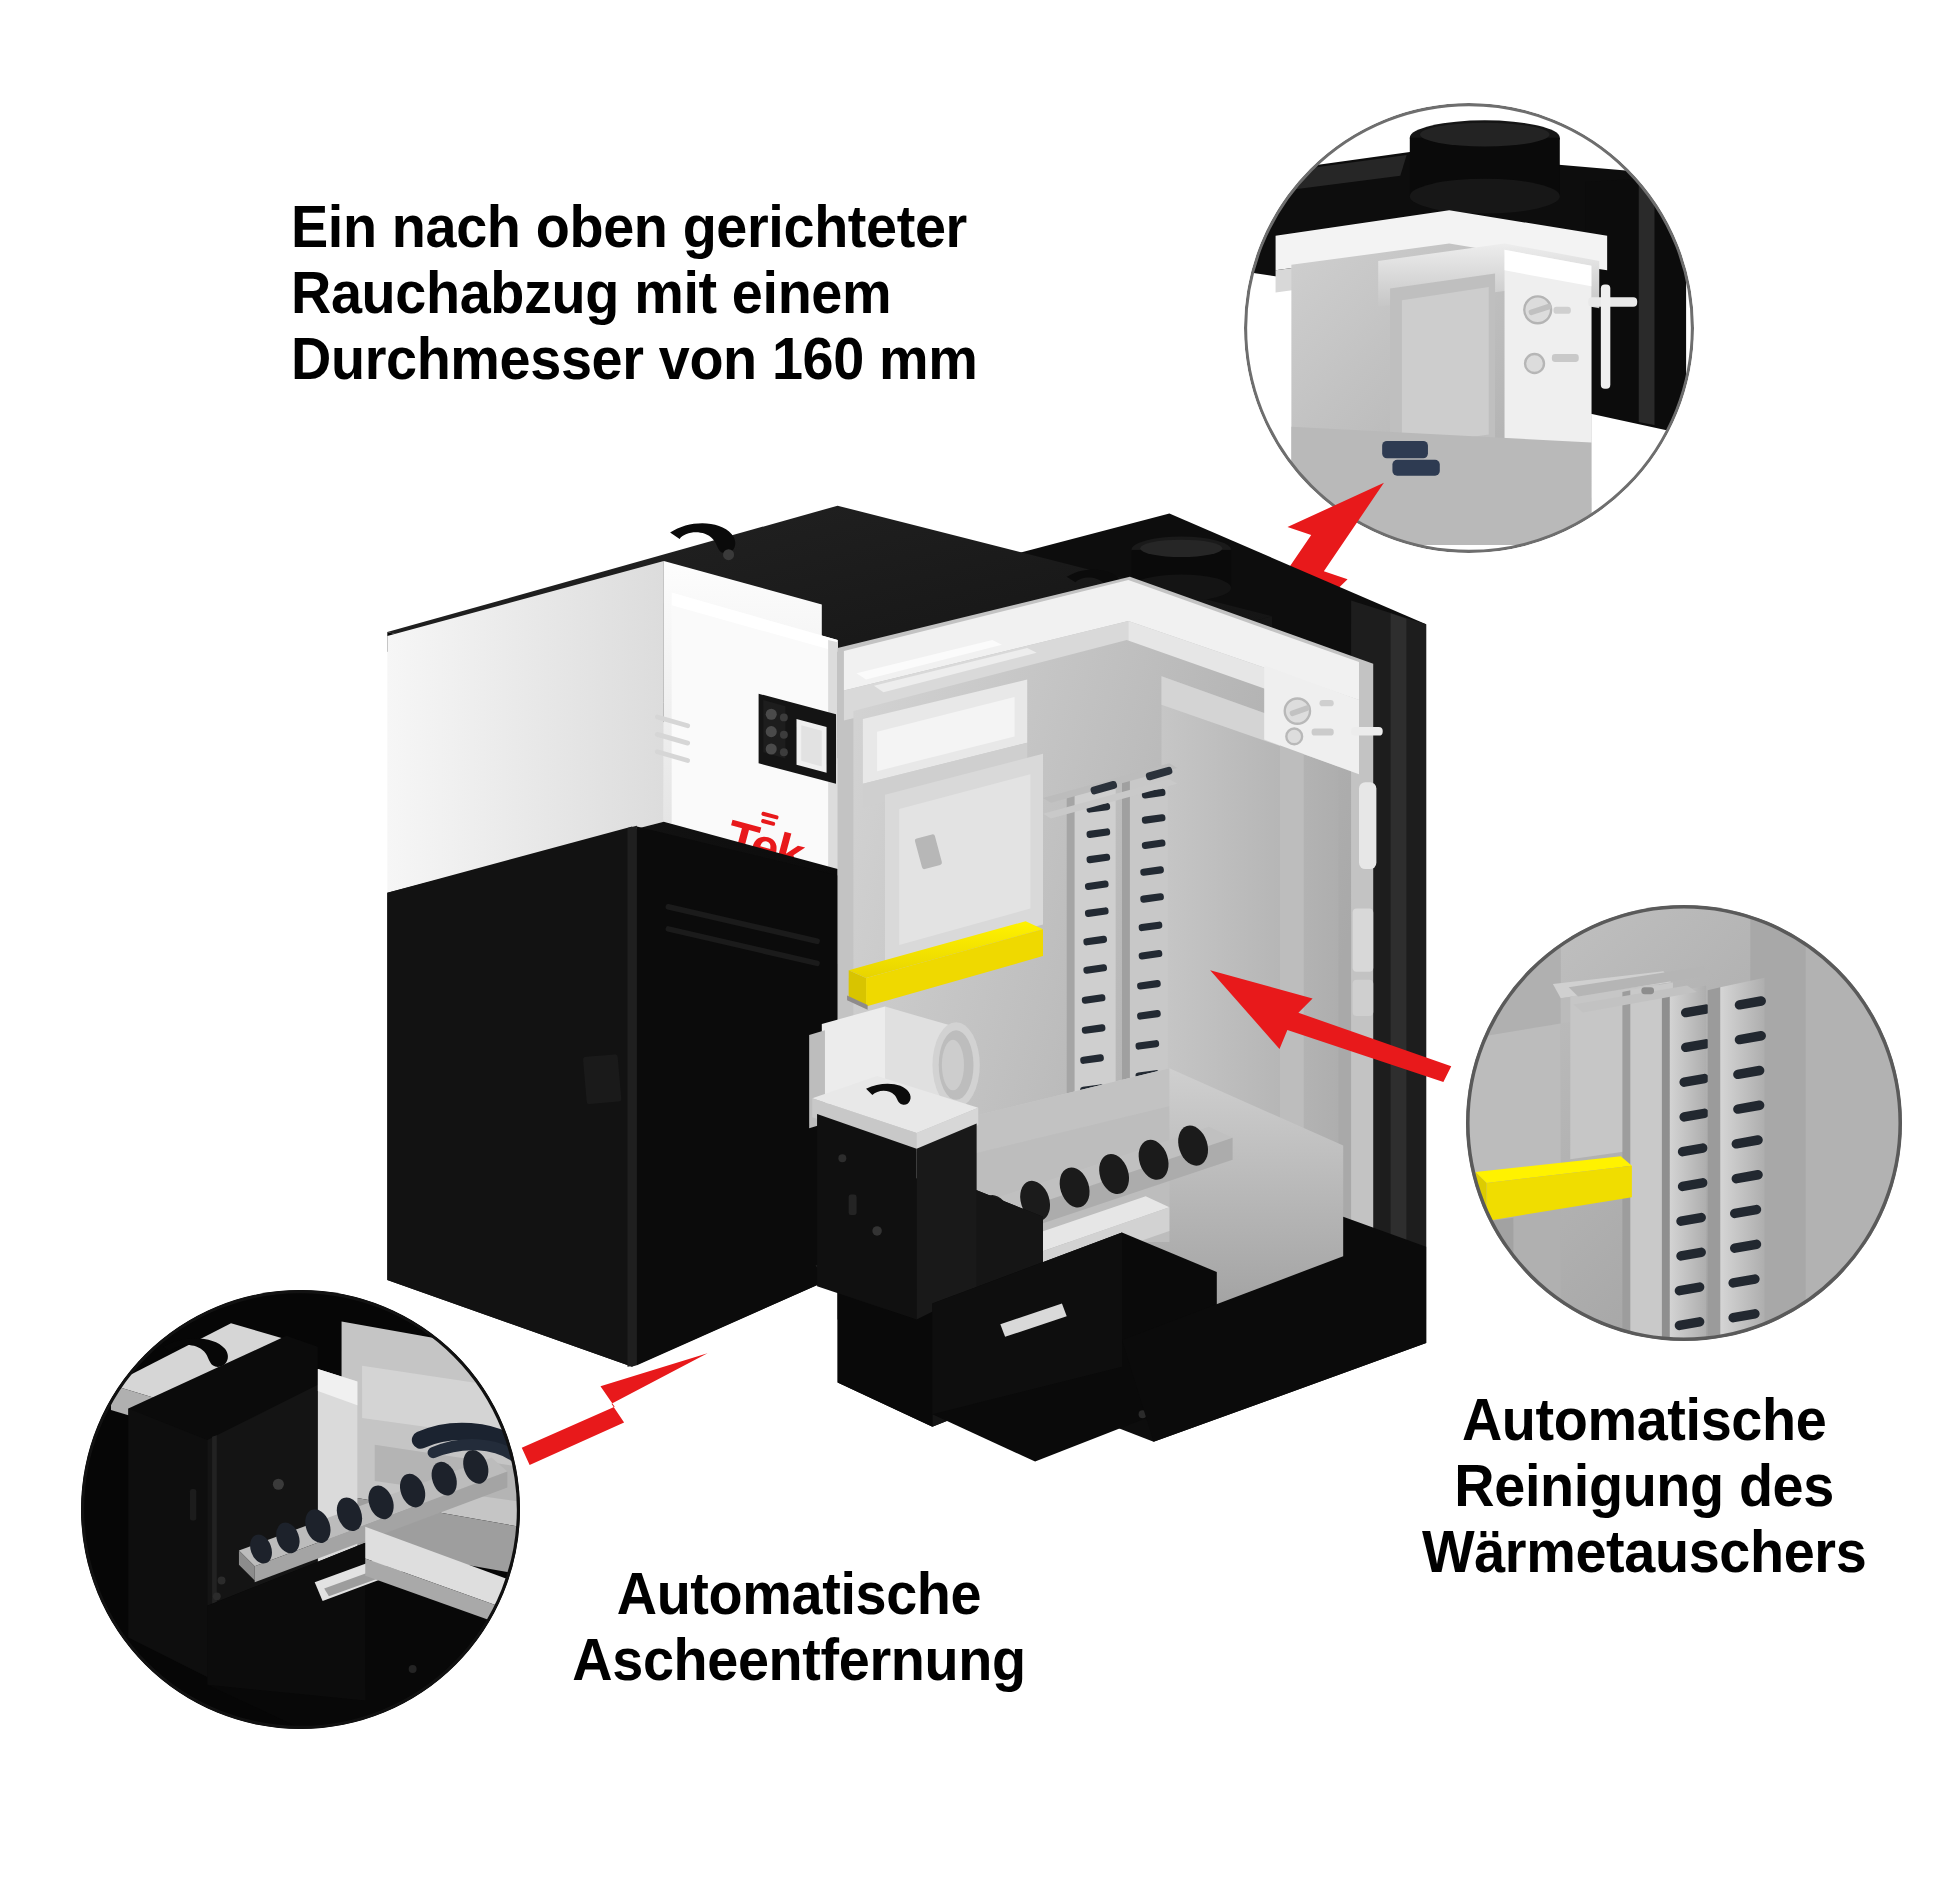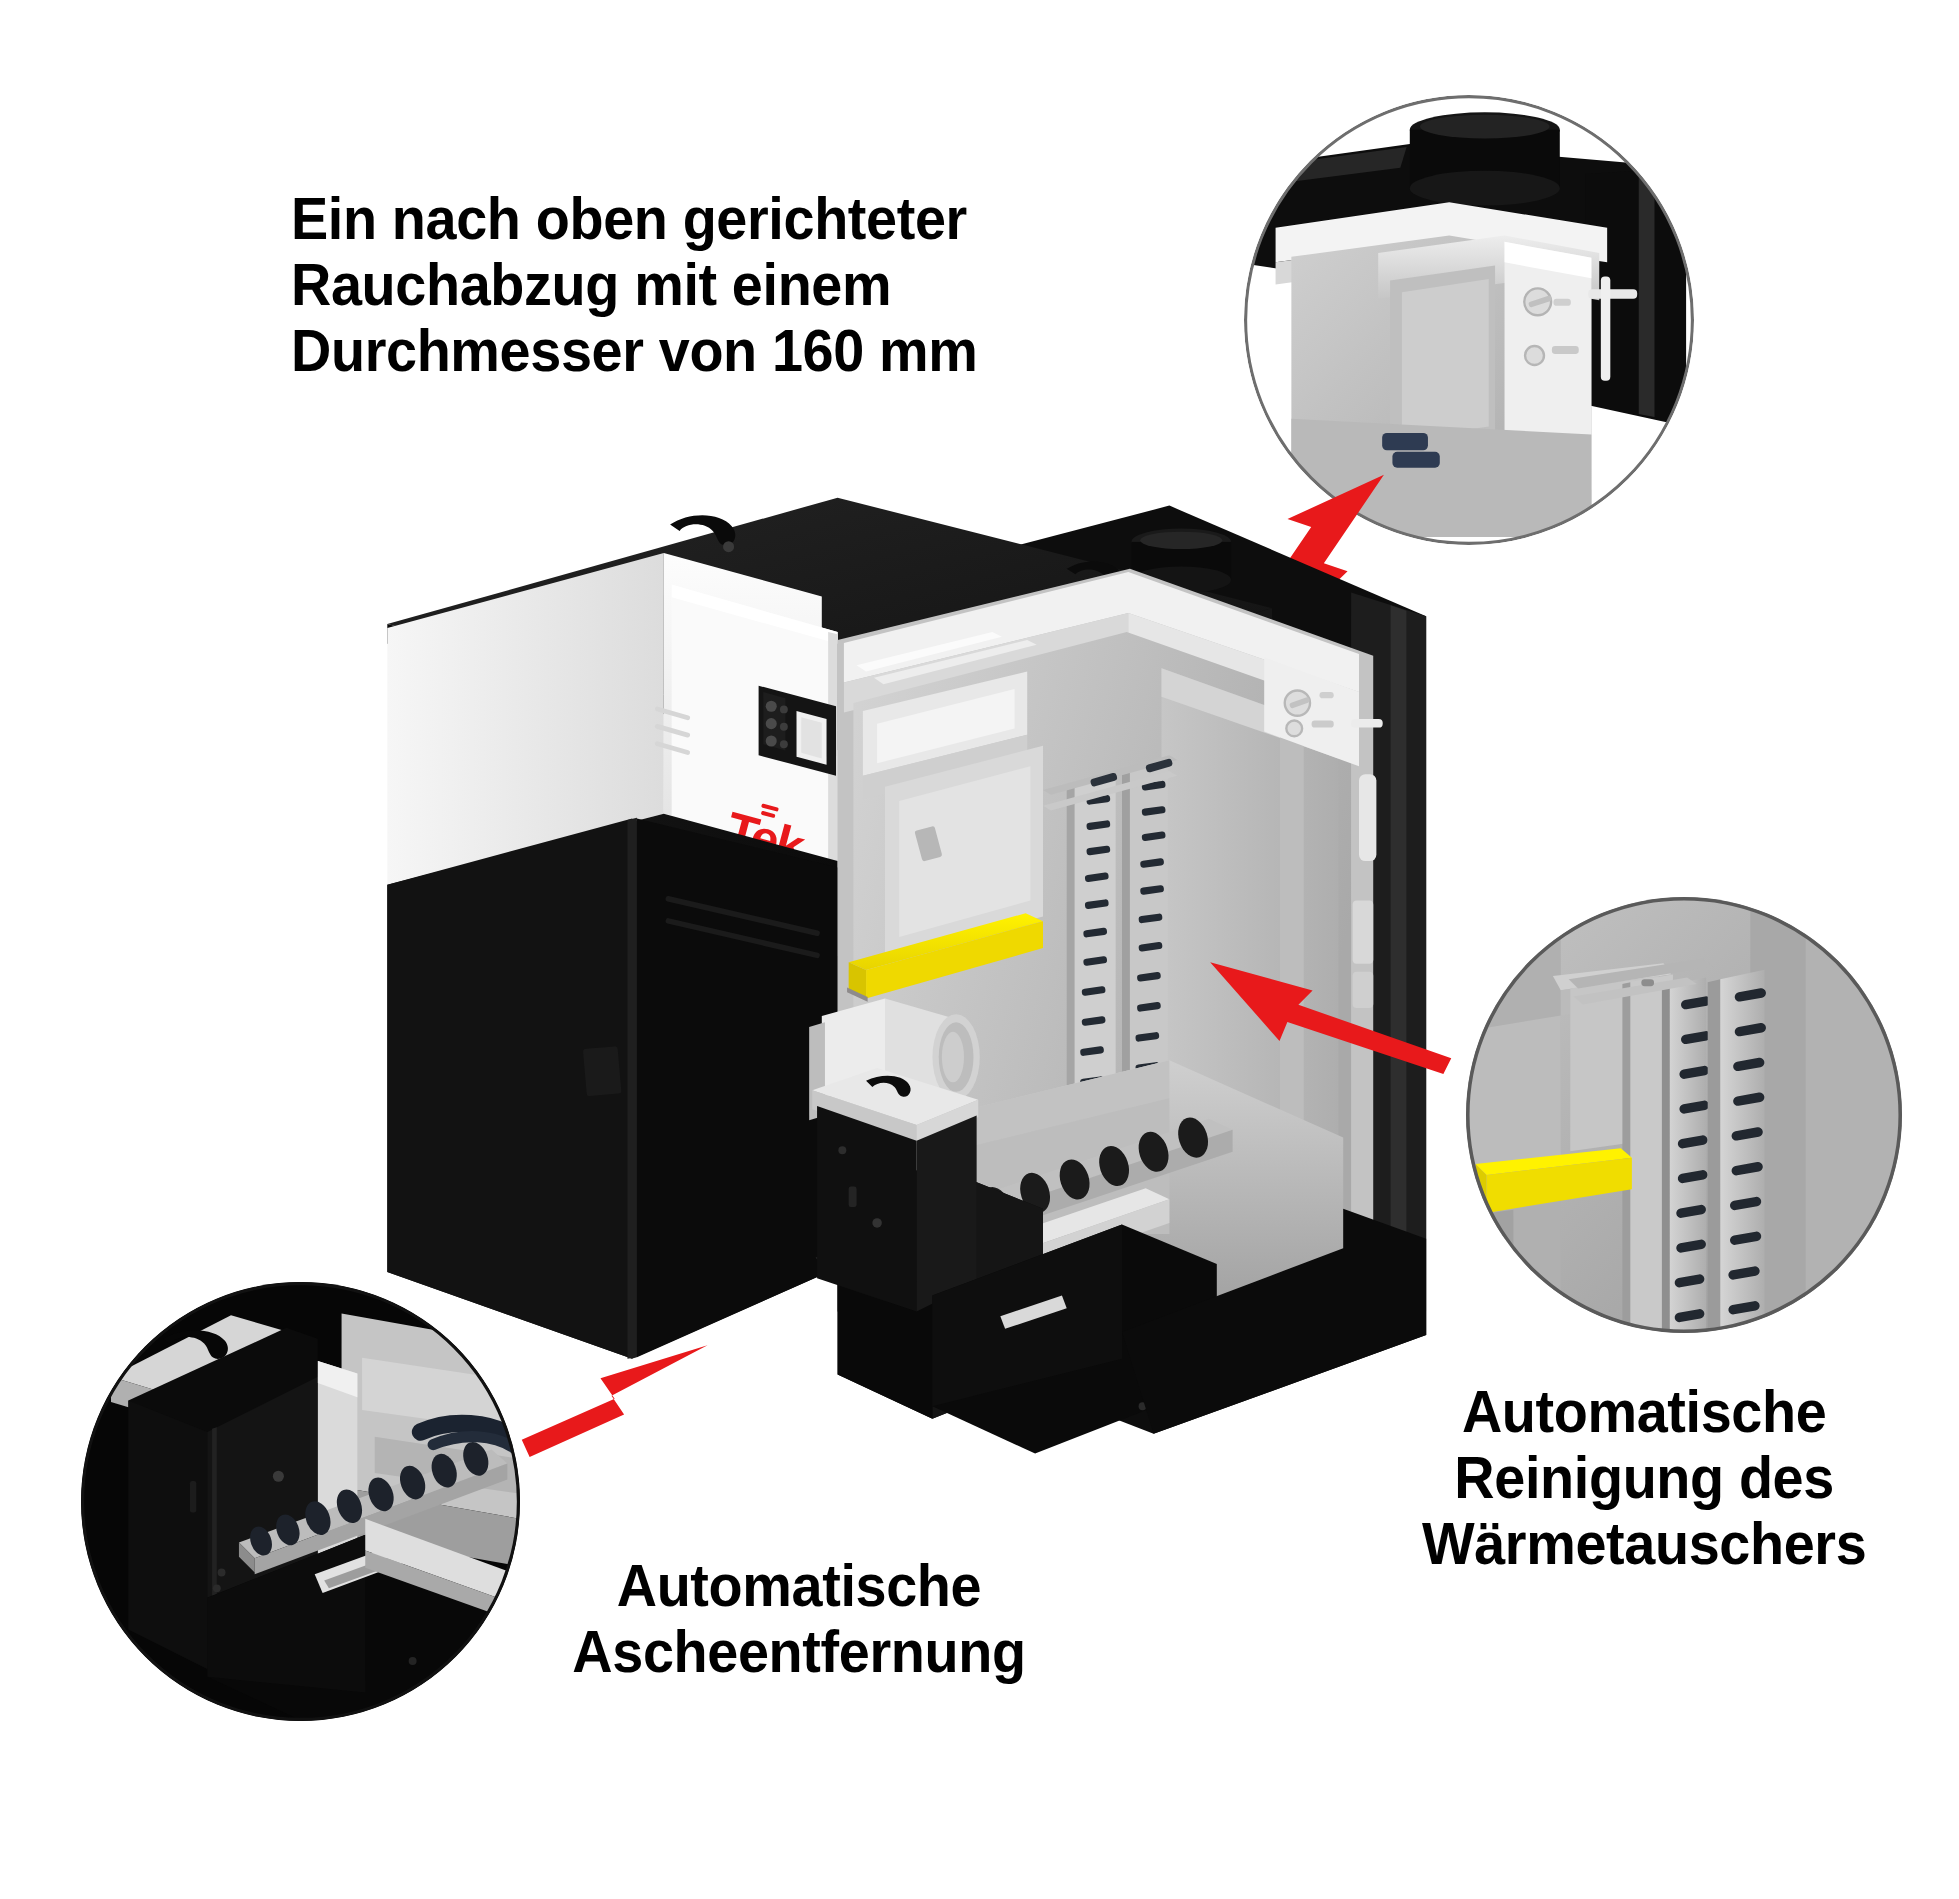--- a/index.html
+++ b/index.html
@@ -4,21 +4,21 @@
 <title>Pellet Boiler Feature Diagram</title>
 <style>
   html,body{margin:0;padding:0;}
   body{
     width:1959px;height:1899px;
     background:#ffffff;
     font-family:"Liberation Sans", sans-serif;
     position:relative;
     overflow:hidden;
   }
-  .stage{position:absolute;left:0;top:8px;width:1959px;height:1549px;}
+  .stage{position:absolute;left:0;top:16px;width:1959px;height:1549px;}
 
   
   .callout{
     position:absolute;
     color:#000000;
     font-weight:bold;
     line-height:1.10;
     letter-spacing:-0.4px;
     white-space:pre-line;
     font-stretch:condensed;

